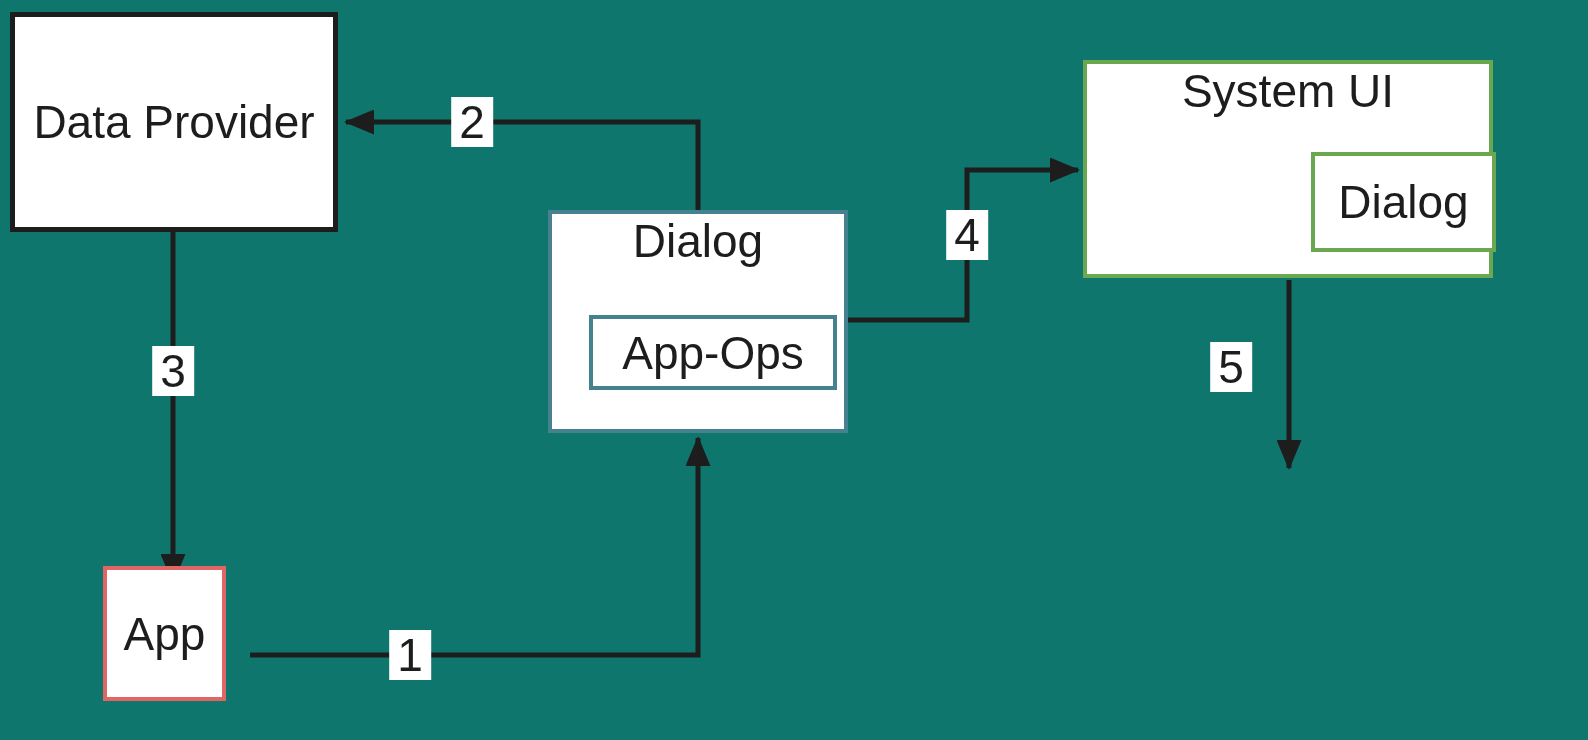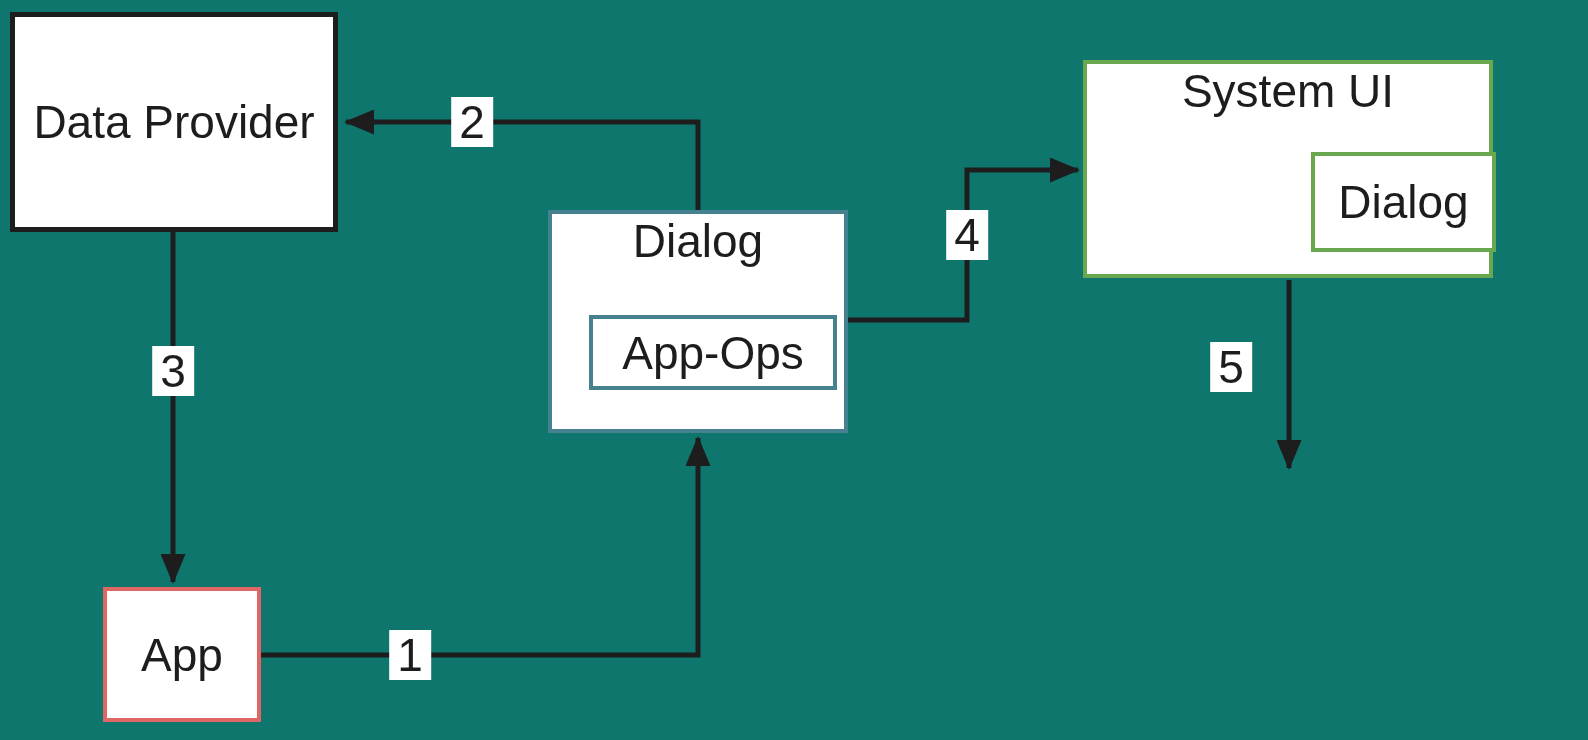--- a/index.html
+++ b/index.html
@@ -38,21 +38,21 @@
     font-size: 46px;
     line-height: 54px;
     white-space: nowrap;
   }
   .node.label-top {
     align-items: flex-start;
   }
   .node-data-provider { left: 10px;   top: 12px;  width: 328px; height: 220px; border-width: 5px; }
   .node-system        { left: 548px;  top: 210px; width: 300px; height: 223px; }
   .node-app-ops       { left: 570px;  top: 315px; width: 248px; height: 75px; margin-left: 19px;  }
-  .node-app           { left: 103px;  top: 587px; width: 158px; height: 135px; }
+  .node-app           { left: 103px;  top: 566px; width: 123px; height: 135px; }
   .node-system-ui     { left: 1083px; top: 60px;  width: 410px; height: 218px; }
   .node-dialog        { left: 1290px; top: 152px; width: 185px; height: 100px; }
   .node-permission    { left: 1010px; top: 473px; width: 485px; height: 210px; }
   .edge-label {
     position: absolute;
     transform: translate(-50%, -50%);
     background: #ffffff;
     padding: 0 8px;
     font-size: 46px;
     line-height: 50px;

